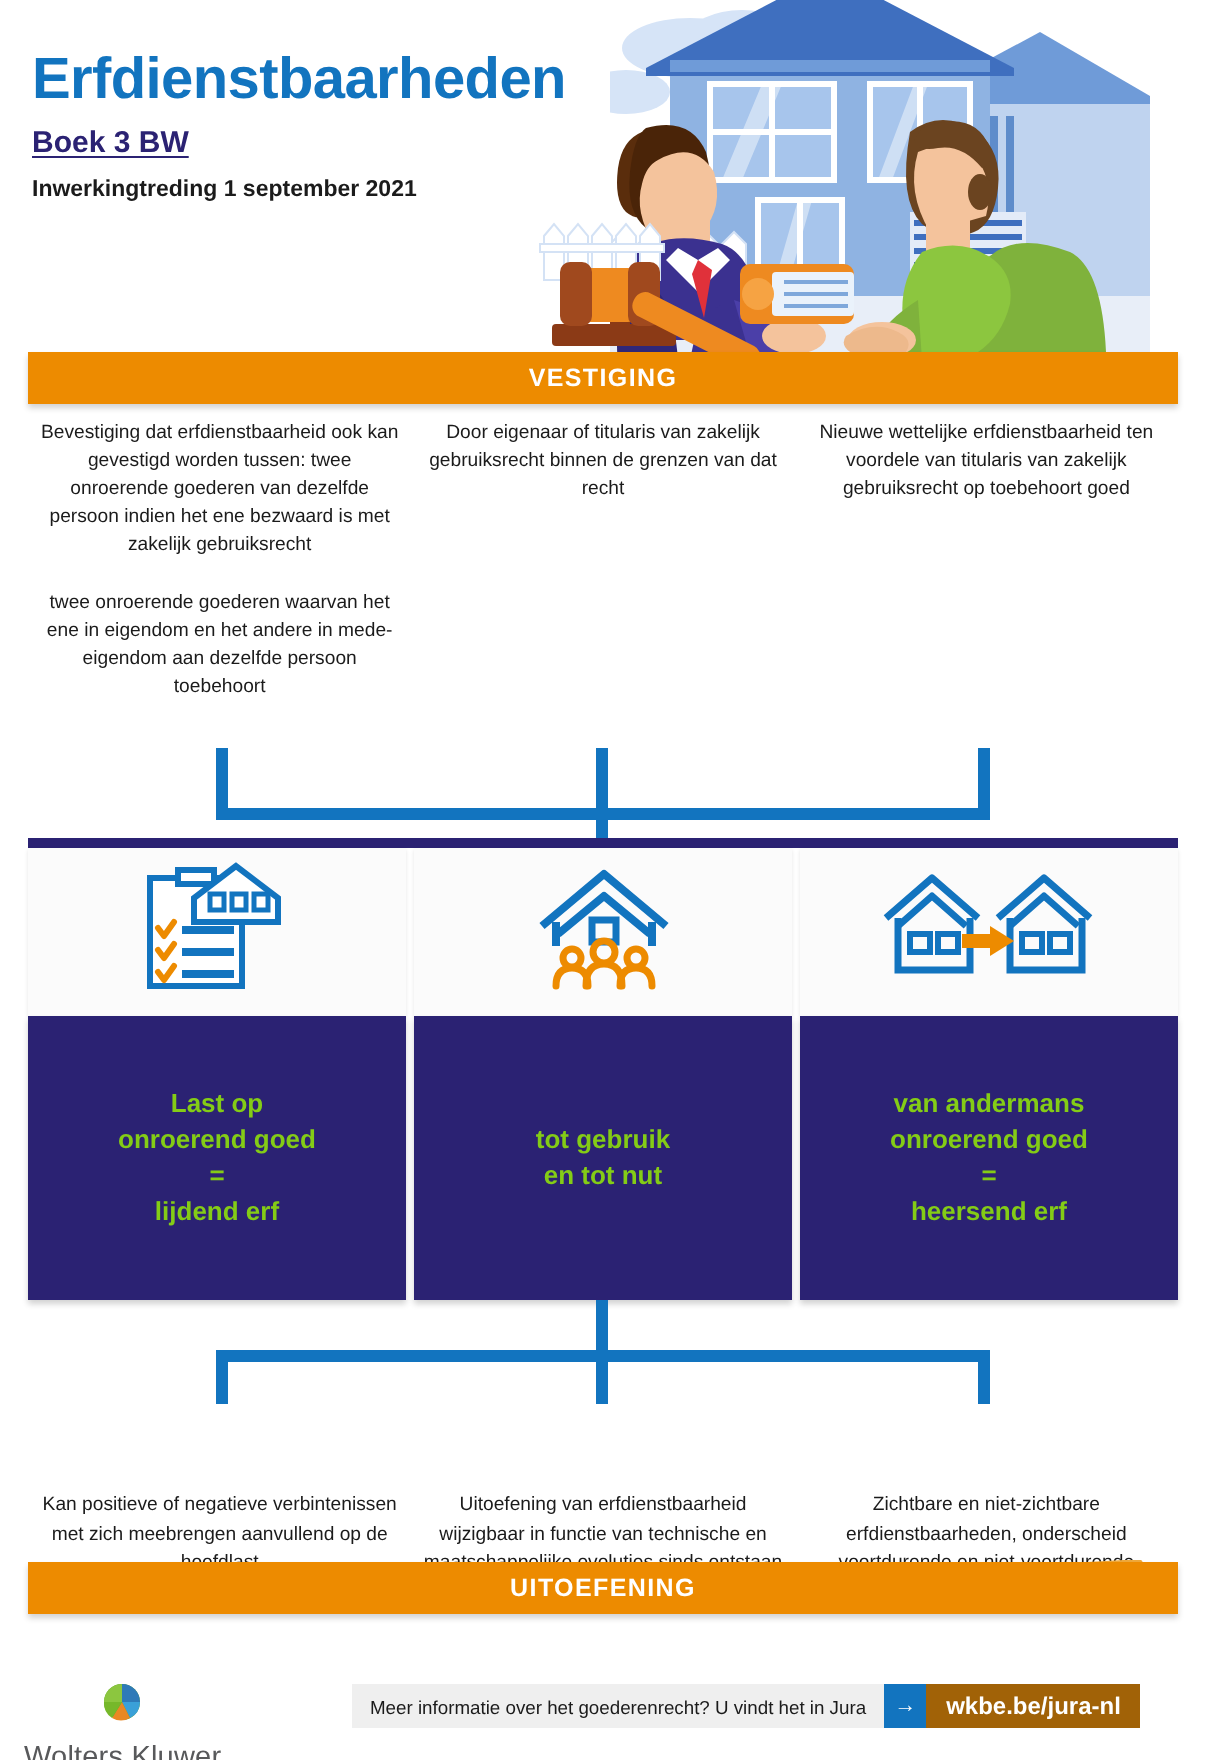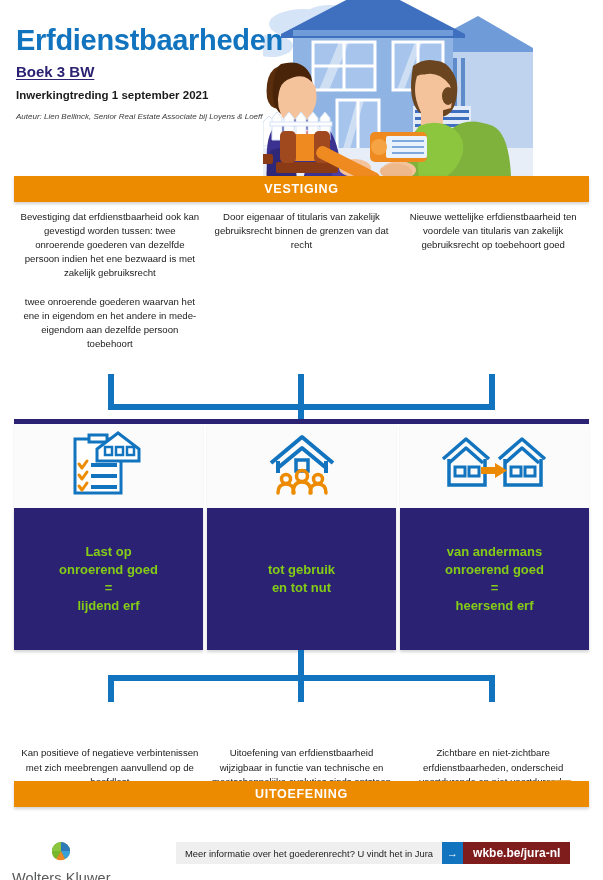--- a/index.html
+++ b/index.html
@@ -6,21 +6,21 @@
   body{
     width:603px;height:880px;
     background:#ffffff;
     font-family:"Liberation Sans", sans-serif;
     overflow:hidden;
     position:relative;
   }
   .page{position:relative;width:603px;height:880px;overflow:hidden;background:#fff;}
 
   
-  .header{position:absolute;left:0;top:0;width:533px;height:176px;background:#ffffff;overflow:hidden;}
+  .header{position:absolute;left:0;top:0;width:575px;height:176px;background:#ffffff;overflow:hidden;}
   .hero{position:absolute;right:0;top:0;width:270px;height:176px;overflow:hidden;}
   .hero svg{display:block;}
   .head-text{position:absolute;left:16px;top:26px;z-index:5;}
   .title{
     font-size:29px;font-weight:bold;color:#1274BF;letter-spacing:-0.3px;line-height:1;
     margin:0 0 8px 0;white-space:nowrap;
   }
   .subtitle{
     font-size:15px;font-weight:bold;color:#2B2273;margin:0 0 9px 0;
     text-decoration:underline;text-underline-offset:2px;
@@ -89,21 +89,21 @@
   .cta{position:absolute;left:176px;top:10px;height:22px;display:flex;align-items:stretch;}
   .cta-text{
     background:#EFEFEF;color:#1b1b1b;font-size:9.4px;
     display:flex;align-items:center;padding:0 9px;white-space:nowrap;
   }
   .cta-arrow{
     background:#1274BF;color:#ffffff;width:21px;
     display:flex;align-items:center;justify-content:center;font-size:11px;
   }
   .cta-url{
-    background:#7f1d1d;color:#ffffff;font-size:12px;font-weight:bold;
+    background:#a16207;color:#ffffff;font-size:12px;font-weight:bold;
     display:flex;align-items:center;padding:0 10px;white-space:nowrap;
   }
 </style>
 </head>
 <body>
 
 <div class="page">
 
   <div class="header">
 
@@ -204,21 +204,20 @@
           <rect x="-46" y="126" width="14" height="24" rx="4" fill="#A0491E"></rect>
           <rect x="-14" y="126" width="14" height="24" rx="4" fill="#A0491E"></rect>
         </g>
       </svg>
     </div>
 
     <div class="head-text">
       <div class="title">Erfdienstbaarheden</div>
       <div class="subtitle">Boek 3 BW</div>
       <div class="effdate">Inwerkingtreding 1 september 2021</div>
-      <div class="author">Auteur: Lien Bellinck, Senior Real Estate Associate bij Loyens &amp; Loeff</div>
     </div>
   </div>
 
   <svg style="position:absolute;left:255:px;" width="0" height="0"></svg>
   <div style="position:absolute;left:252px;top:104px;width:175px;height:72px;overflow:hidden;">
     <svg width="175" height="72" viewBox="0 0 175 72">
       <g fill="#FFFFFF" stroke="#D4E2F5" stroke-width="1">
         <polygon points="20,14 25,8 30,14 30,36 20,36"></polygon>
         <polygon points="32,14 37,8 42,14 42,36 32,36"></polygon>
         <polygon points="44,14 49,8 54,14 54,36 44,36"></polygon>

